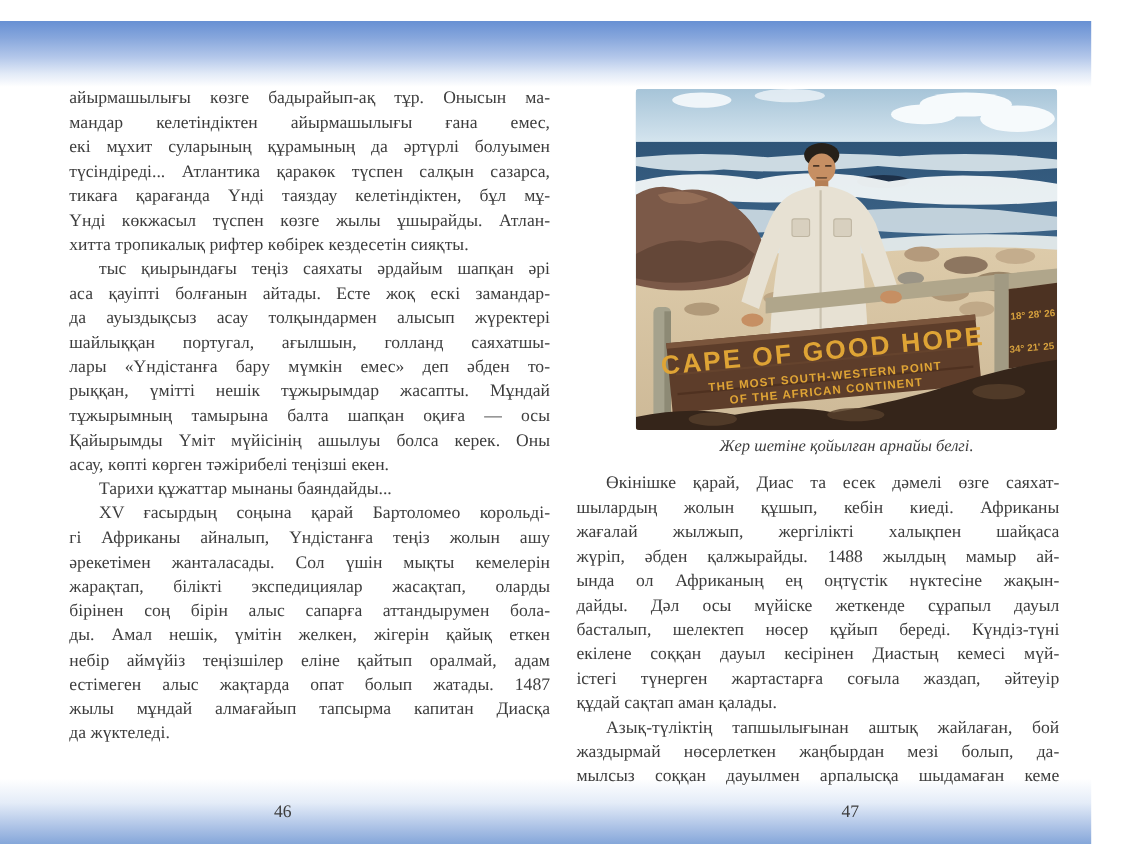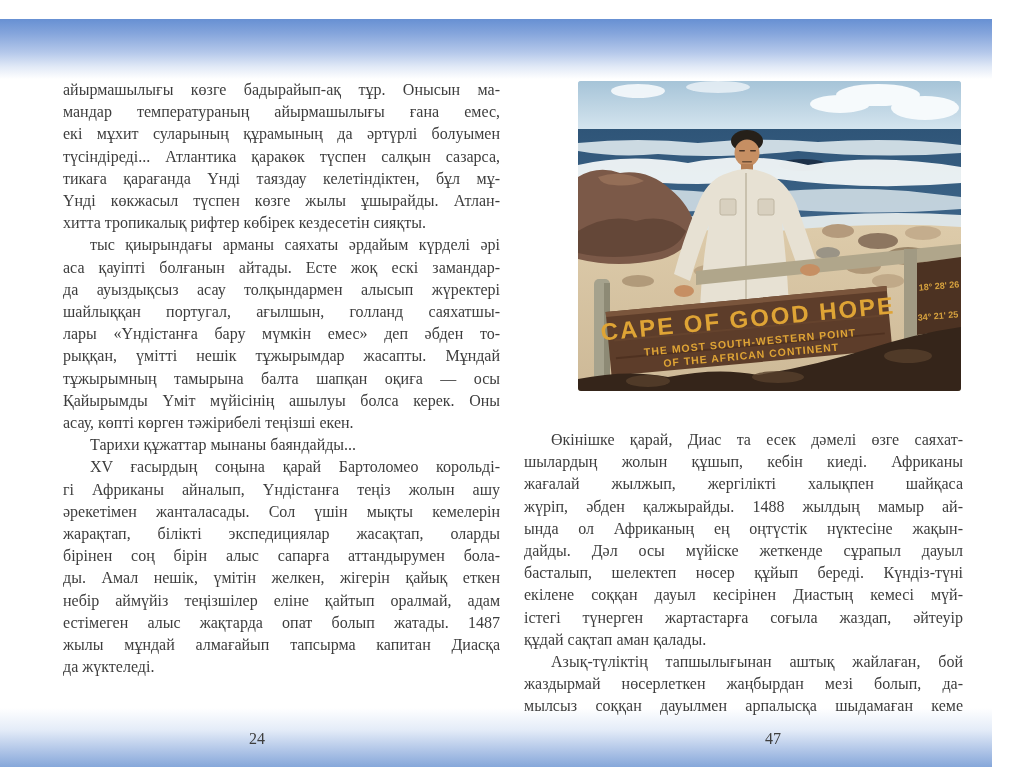--- a/index.html
+++ b/index.html
@@ -41,29 +41,29 @@
 <body>
 
 <div class="screen">
 
   <div class="top-bar"></div>
   <div class="bottom-bar"></div>
 
   <div class="text-col col-left">
     <div class="para" data-indent="false">
         <div class="line">айырмашылығы көзге бадырайып-ақ тұр. Онысын ма-</div>
-        <div class="line">мандар температураның айырмашылығы ғана емес,</div>
+        <div class="line">мандар келетіндіктен айырмашылығы ғана емес,</div>
         <div class="line">екі мұхит суларының құрамының да әртүрлі болуымен</div>
         <div class="line">түсіндіреді... Атлантика қаракөк түспен салқын сазарса,</div>
         <div class="line">тикаға қарағанда Үнді таяздау келетіндіктен, бұл мұ-</div>
         <div class="line">Үнді көкжасыл түспен көзге жылы ұшырайды. Атлан-</div>
         <div class="line last">хитта тропикалық рифтер көбірек кездесетін сияқты.</div>
       </div>
     <div class="para" data-indent="true">
-        <div class="line">тыс қиырындағы арманы саяхаты әрдайым күрделі әрі</div>
+        <div class="line">тыс қиырындағы теңіз саяхаты әрдайым шапқан әрі</div>
         <div class="line">аса қауіпті болғанын айтады. Есте жоқ ескі замандар-</div>
         <div class="line">да ауыздықсыз асау толқындармен алысып жүректері</div>
         <div class="line">шайлыққан португал, ағылшын, голланд саяхатшы-</div>
         <div class="line">лары «Үндістанға бару мүмкін емес» деп әбден то-</div>
         <div class="line">рыққан, үмітті нешік тұжырымдар жасапты. Мұндай</div>
         <div class="line">тұжырымның тамырына балта шапқан оқиға — осы</div>
         <div class="line">Қайырымды Үміт мүйісінің ашылуы болса керек. Оны</div>
         <div class="line last">асау, көпті көрген тәжірибелі теңізші екен.</div>
       </div>
     <div class="para" data-indent="true">
@@ -184,20 +184,21 @@
 
       <path d="M0,310 L0,298 Q50,288 90,296 Q140,286 180,294 Q240,284 290,268 Q340,252 383,246 L383,310 Z" fill="#35251a"></path>
       <g fill="#57402c" opacity="0.8">
         <ellipse cx="70" cy="300" rx="22" ry="6"></ellipse>
         <ellipse cx="200" cy="296" rx="26" ry="6"></ellipse>
         <ellipse cx="330" cy="275" rx="24" ry="7"></ellipse>
       </g>
     </svg>
   </div>
 
+  <div class="caption">Жер шетіне қойылған арнайы белгі.</div>
 
   <div class="text-col col-right">
     <div class="para" data-indent="true">
         <div class="line">Өкінішке қарай, Диас та есек дәмелі өзге саяхат-</div>
         <div class="line">шылардың жолын құшып, кебін киеді. Африканы</div>
         <div class="line">жағалай жылжып, жергілікті халықпен шайқаса</div>
         <div class="line">жүріп, әбден қалжырайды. 1488 жылдың мамыр ай-</div>
         <div class="line">ында ол Африканың ең оңтүстік нүктесіне жақын-</div>
         <div class="line">дайды. Дәл осы мүйіске жеткенде сұрапыл дауыл</div>
         <div class="line">басталып, шелектеп нөсер құйып береді. Күндіз-түні</div>
@@ -205,16 +206,16 @@
         <div class="line">істегі түнерген жартастарға соғыла жаздап, әйтеуір</div>
         <div class="line last">құдай сақтап аман қалады.</div>
       </div>
     <div class="para" data-indent="true">
         <div class="line">Азық-түліктің тапшылығынан аштық жайлаған, бой</div>
         <div class="line">жаздырмай нөсерлеткен жаңбырдан мезі болып, да-</div>
         <div class="line">мылсыз соққан дауылмен арпалысқа шыдамаған кеме</div>
       </div>
   </div>
 
-  <div class="page-num left">24</div>
+  <div class="page-num left">46</div>
   <div class="page-num right">47</div>
 
 </div>
 
 </body></html>

